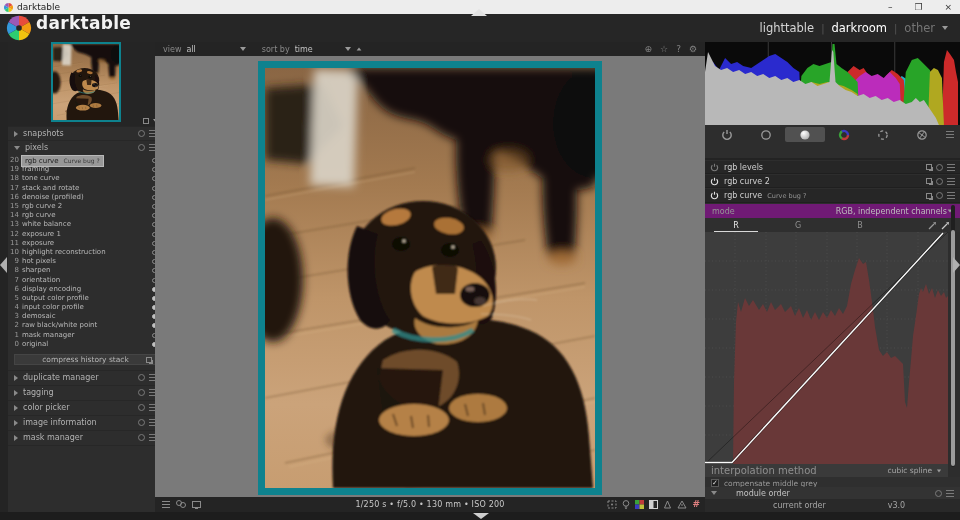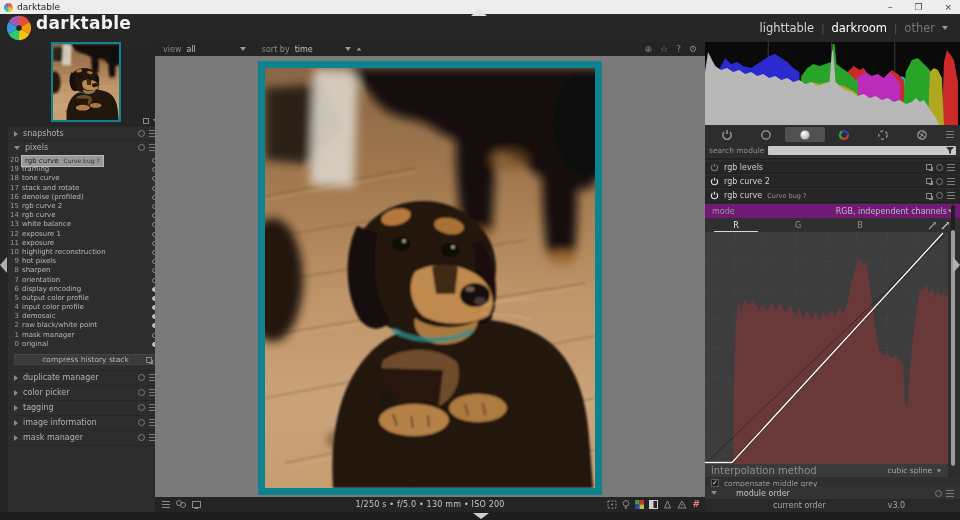--- a/index.html
+++ b/index.html
@@ -406,29 +406,29 @@
       <div class="sect">
           <span class="tri"></span>
           <span class="sect-label">duplicate manager</span>
           <span class="rowicons">
             <span class="ic-reset"></span>
             <span class="ic-menu"></span>
           </span>
         </div>
       <div class="sect">
           <span class="tri"></span>
-          <span class="sect-label">color picker</span>
+          <span class="sect-label">tagging</span>
           <span class="rowicons">
             <span class="ic-reset"></span>
             <span class="ic-menu"></span>
           </span>
         </div>
       <div class="sect">
           <span class="tri"></span>
-          <span class="sect-label">tagging</span>
+          <span class="sect-label">color picker</span>
           <span class="rowicons">
             <span class="ic-reset"></span>
             <span class="ic-menu"></span>
           </span>
         </div>
       <div class="sect">
           <span class="tri"></span>
           <span class="sect-label">image information</span>
           <span class="rowicons">
             <span class="ic-reset"></span>
@@ -569,29 +569,20 @@
           <svg width="12" height="12" viewBox="0 0 12 12">
             <circle cx="6" cy="6" r="4.2" fill="none" stroke="#9a9a9a" stroke-width="1.2"></circle>
             <path d="M3.2,4 L8.8,8 M4,8.8 L8,3.2" stroke="#9a9a9a" stroke-width="1"></path>
           </svg>
         </span>
       <span class="rtab last">
           <span class="ic-menu"></span>
         </span>
     </div>
 
-    <div class="rsearch">
-      <label>search module</label>
-      <span class="searchwrap">
-        <input value="" style="">
-        <svg width="8" height="7" viewBox="0 0 8 7">
-            <path d="M0,0 L8,0 L5,3.5 L5,7 L3,6 L3,3.5 Z" fill="#333"></path>
-          </svg>
-      </span>
-    </div>
 
     <div class="sliver"></div>
 
     <div class="mrow" style="top:119px">
       <svg width="9" height="9" viewBox="0 0 12 12">
           <path d="M6,1 v4" stroke="#7a7a7a" stroke-width="1.5" fill="none"></path>
           <path d="M3.2,3 a4.2,4.2 0 1 0 5.6,0" stroke="#7a7a7a" stroke-width="1.5" fill="none"></path>
         </svg>
       <span class="mname">rgb levels</span>
       <span class="rowicons">

